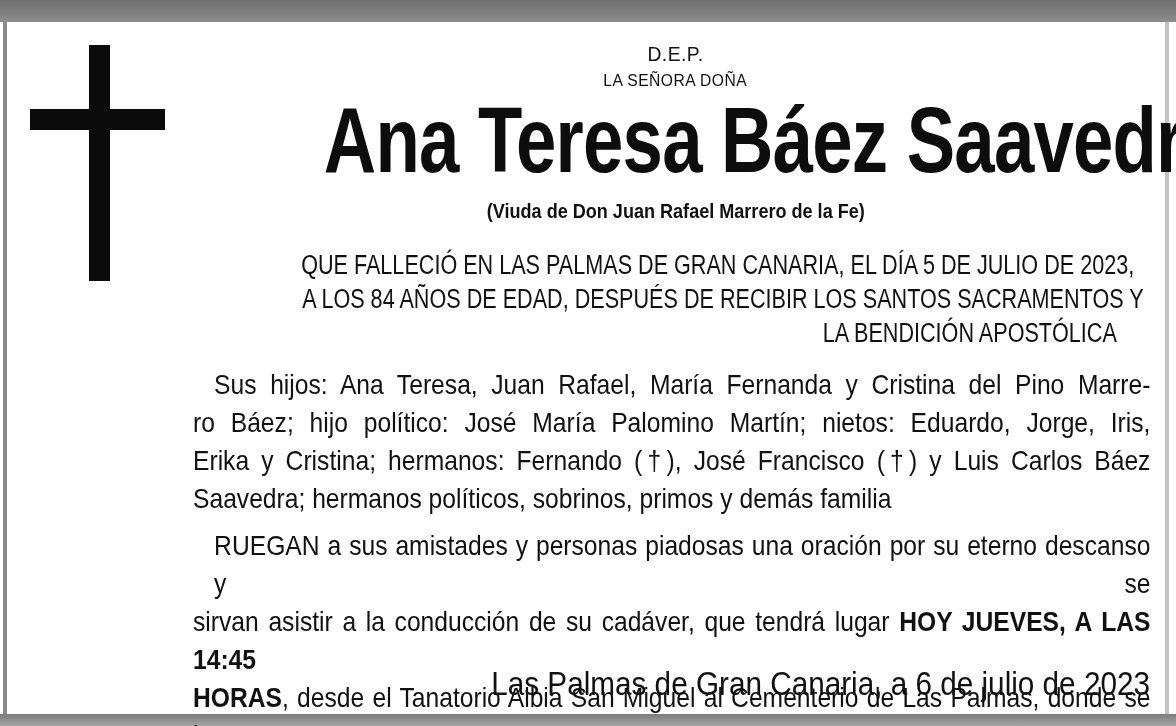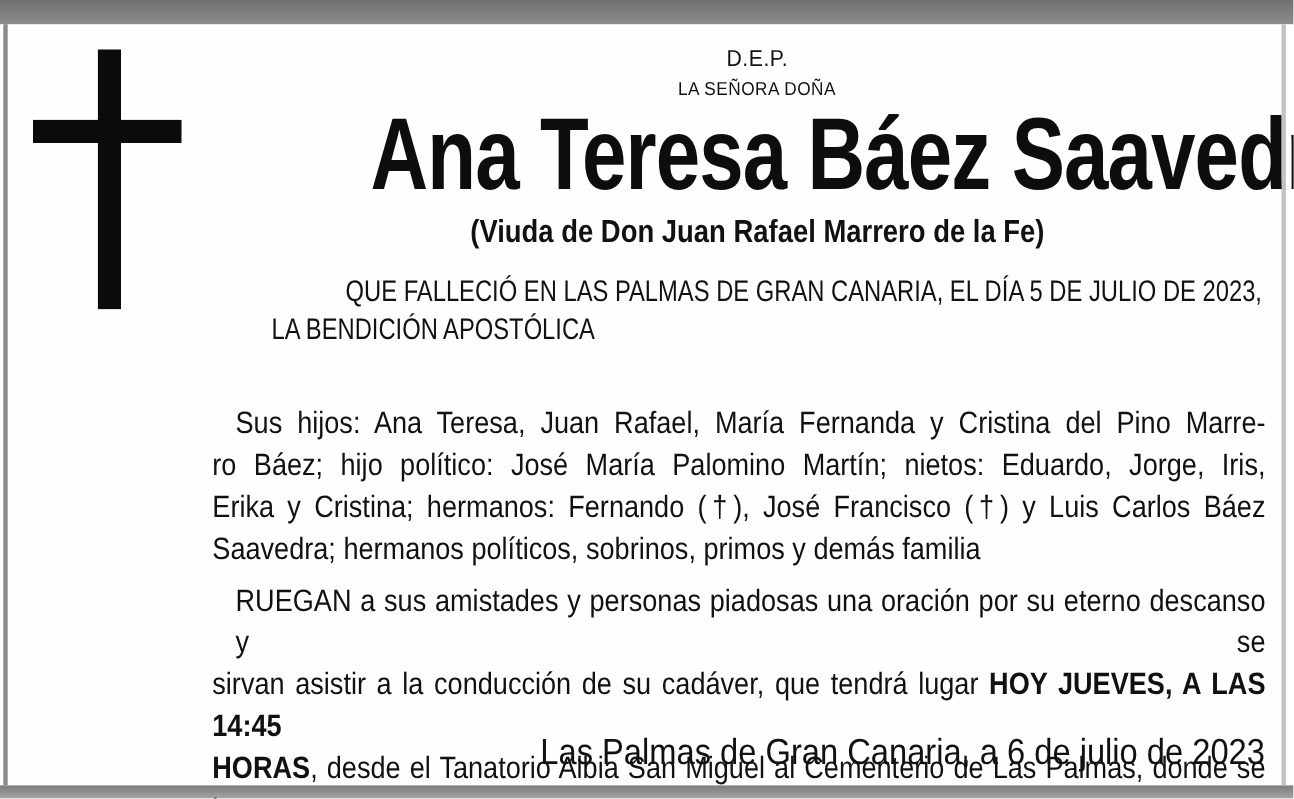--- a/index.html
+++ b/index.html
@@ -18,36 +18,36 @@
   .frame-right{position:absolute;left:1165px;top:22px;width:4px;height:692px;background:#c2c2c2;}
   .card{position:absolute;left:7px;top:22px;width:1158px;height:692px;background:#fefefe;}
 
   
   .cross{position:absolute;left:30px;top:45px;width:135px;height:236px;}
   .cross .vbar{position:absolute;left:59px;top:0;width:21px;height:236px;background:#0b0b0b;}
   .cross .hbar{position:absolute;left:0;top:64px;width:135px;height:21px;background:#0b0b0b;}
 
   
   .col{position:absolute;left:193px;top:0;width:957px;}
-  .cblock{position:absolute;left:17px;width:957px;text-align:center;white-space:nowrap;}
+  .cblock{position:absolute;left:4px;width:957px;text-align:center;white-space:nowrap;}
   .cblock > span{display:inline-block;transform-origin:50% 50%;}
 
   .dep{top:42px;font-size:21px;line-height:24px;letter-spacing:.5px;}
   .dep > span{transform:scaleX(.92);}
   .honorific{top:69px;font-size:17px;line-height:24px;letter-spacing:.5px;}
   .honorific > span{transform:scaleX(.92);}
 
   .title{top:94px;font-size:93px;line-height:92px;font-weight:bold;color:#0d0d0d;}
   .title > span{transform:scaleX(.78);letter-spacing:-1px;}
 
-  .widow{top:194px;font-size:29px;line-height:34px;font-weight:bold;}
+  .widow{top:194px;font-size:21px;line-height:34px;font-weight:bold;}
   .widow > span{transform:scaleX(.86);}
 
   .death{top:248px;font-size:27px;line-height:34px;}
-  .death .dline{text-align:left;white-space:nowrap;}
+  .death .dline{text-align:right;white-space:nowrap;}
   .death .dline > span{display:inline-block;transform:scaleX(.80);transform-origin:50% 50%;}
 
   
   .para{position:absolute;left:0;width:1088px;transform:scaleX(.88);
     transform-origin:0 0;font-size:28px;line-height:38px;}
   .family{top:366px;}
   .ruegan{top:527px;}
   .jline{text-align:justify;text-align-last:justify;}
   .lline{text-align:left;}
   .indent{padding-left:24px;}
@@ -87,20 +87,23 @@
 
   <div class="cblock widow">
     <span>(Viuda de Don Juan Rafael Marrero de la Fe)</span>
   </div>
 
   <div class="cblock death">
     <div class="dline">
       <span>QUE FALLECIÓ EN LAS PALMAS DE GRAN CANARIA, EL DÍA 5 DE JULIO DE 2023,</span>
     </div>
     <div class="dline">
+      <span>A LOS 84 AÑOS DE EDAD, DESPUÉS DE RECIBIR LOS SANTOS SACRAMENTOS Y</span>
+    </div>
+    <div class="dline">
       <span>LA BENDICIÓN APOSTÓLICA</span>
     </div>
   </div>
 
   <div class="para family">
     <div class="jline indent">Sus hijos: Ana Teresa, Juan Rafael, María Fernanda y Cristina del Pino Marre-</div>
     <div class="jline">ro Báez; hijo político: José María Palomino Martín; nietos: Eduardo, Jorge, Iris,</div>
     <div class="jline">Erika y Cristina; hermanos: Fernando (†), José Francisco (†) y Luis Carlos Báez</div>
     <div class="lline">Saavedra; hermanos políticos, sobrinos, primos y demás familia</div>
   </div>

